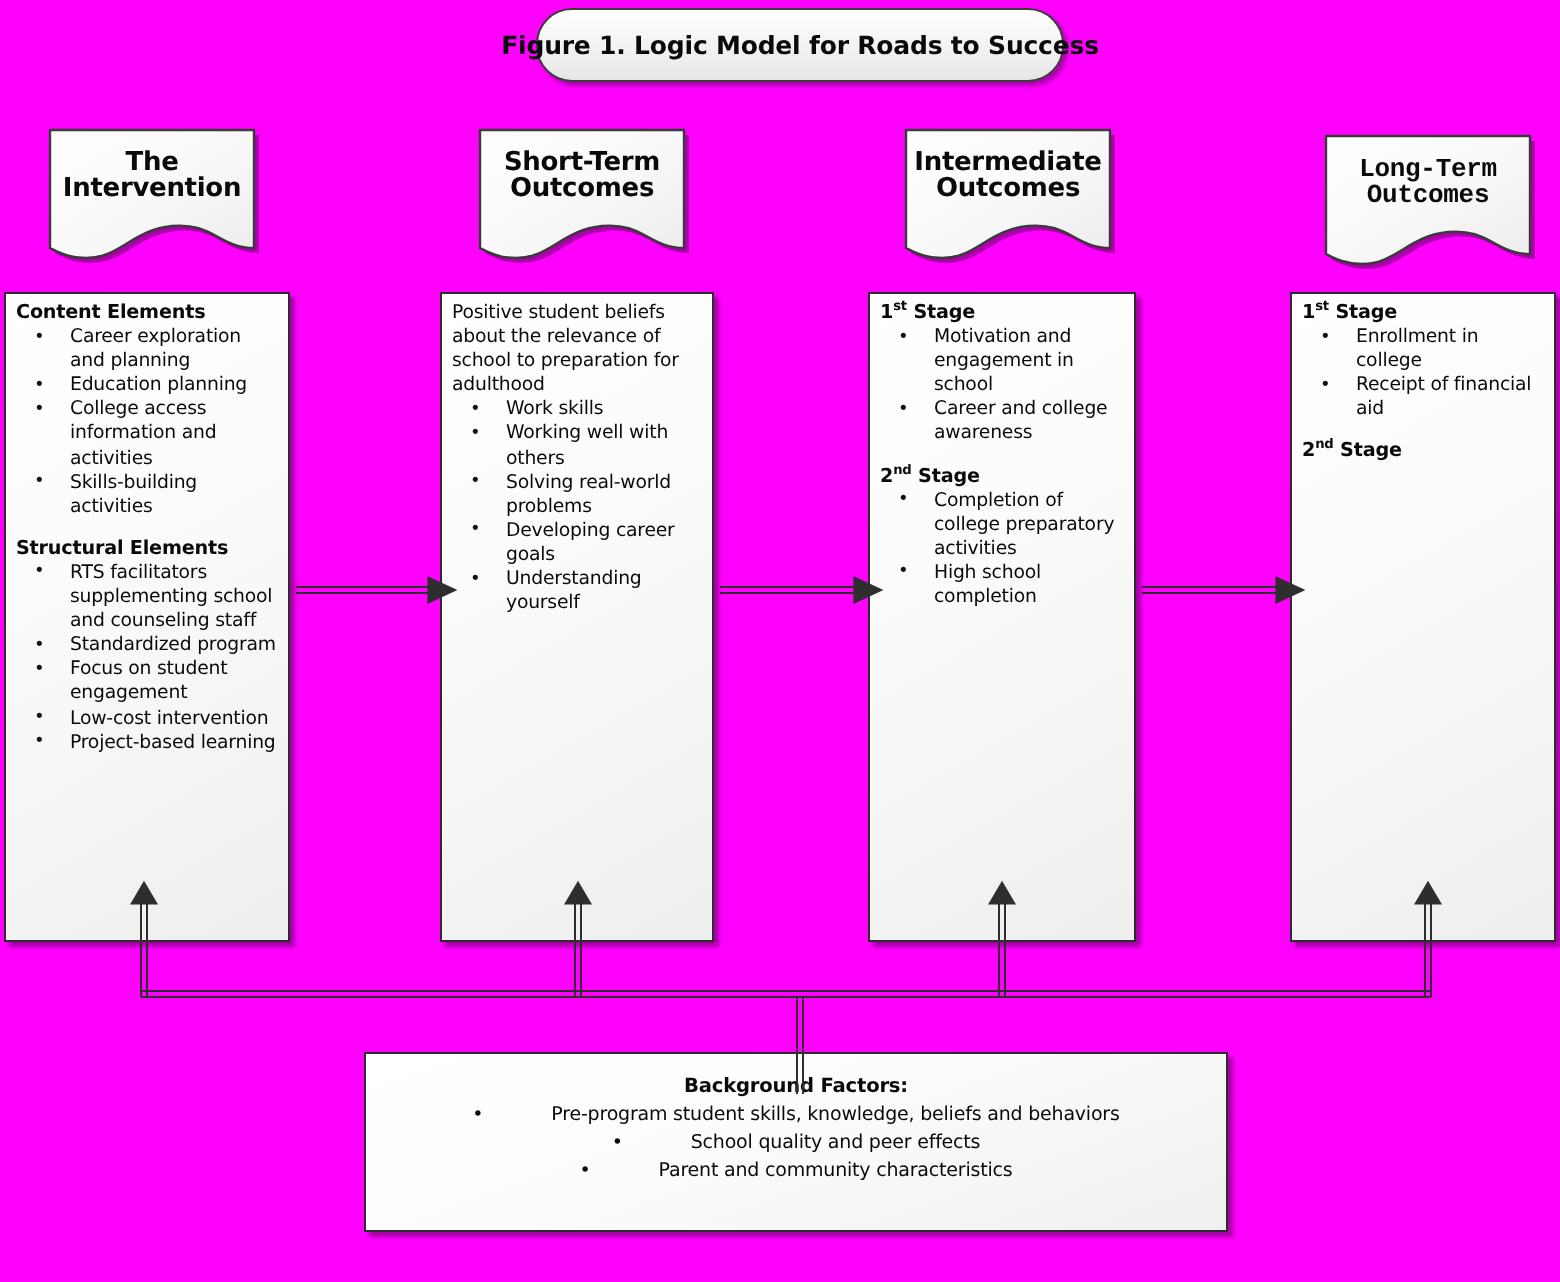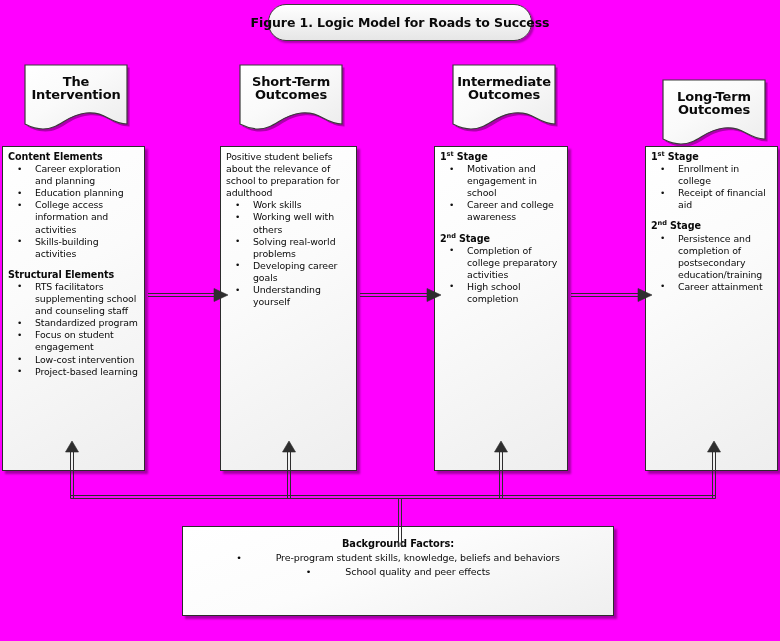--- a/index.html
+++ b/index.html
@@ -28,21 +28,21 @@
   .wave-box{position:absolute;width:108px;height:73px;}
   .wave-box svg{position:absolute;left:0;top:0;width:108px;height:73px;}
   .wave-label{
     position:absolute;left:0;top:12px;width:108px;
     text-align:center;font-size:13px;font-weight:bold;color:#0a0a0a;
     line-height:13px;letter-spacing:-.15px;
   }
   #wave1{left:22px;top:63px;}
   #wave2{left:237px;top:63px;}
   #wave3{left:450px;top:63px;}
-  #wave4{left:660px;top:78px;}
+  #wave4{left:660px;top:66px;font-family:Liberation Mono, monospace;}
 
   
   .col-box{
     position:absolute;top:146px;height:325px;
     background:linear-gradient(150deg,#ffffff 0%,#fbfbfb 40%,#eeeeee 100%);
     border:1.2px solid #2c2c2c;
     box-shadow:2.5px 2.5px 2px rgba(0,0,0,.35);
     padding:4px 5px 4px 4px;
     box-sizing:border-box;
     overflow:hidden;
@@ -201,30 +201,27 @@
     </ul>
   </div>
 
   <div class="col-box" id="col4">
     <div class="grp-head"><span>1</span><sup>st</sup> <span>Stage</span></div>
     <ul class="bl">
       <li>Enrollment in college</li>
       <li>Receipt of financial aid</li>
     </ul>
     <div class="grp-head spaced"><span>2</span><sup>nd</sup> <span>Stage</span></div>
-    <ul class="bl">
-      <li>Persistence and completion of postsecondary education/training</li>
-      <li>Career attainment</li>
-    </ul>
   </div>
 
   <div id="bgbox">
     <div class="bg-title">Background Factors:</div>
     <div class="bg-row"><span class="bul">•</span><span>Pre-program student skills, knowledge, beliefs and behaviors</span></div>
     <div class="bg-row"><span class="bul">•</span><span>School quality and peer effects</span></div>
+    <div class="bg-row"><span class="bul">•</span><span>Parent and community characteristics</span></div>
   </div>
 
   <svg id="wires" viewBox="0 0 780 641">
     <g stroke="#2e2e2e" stroke-width="1" fill="none">
 
       <g>
         <line x1="148" y1="293.5" x2="214" y2="293.5"></line>
         <line x1="148" y1="296.5" x2="214" y2="296.5"></line>
         <polygon points="214,288.5 228,295 214,301.5" fill="#2e2e2e" stroke="#2e2e2e" stroke-width=".6"></polygon>
       </g>

